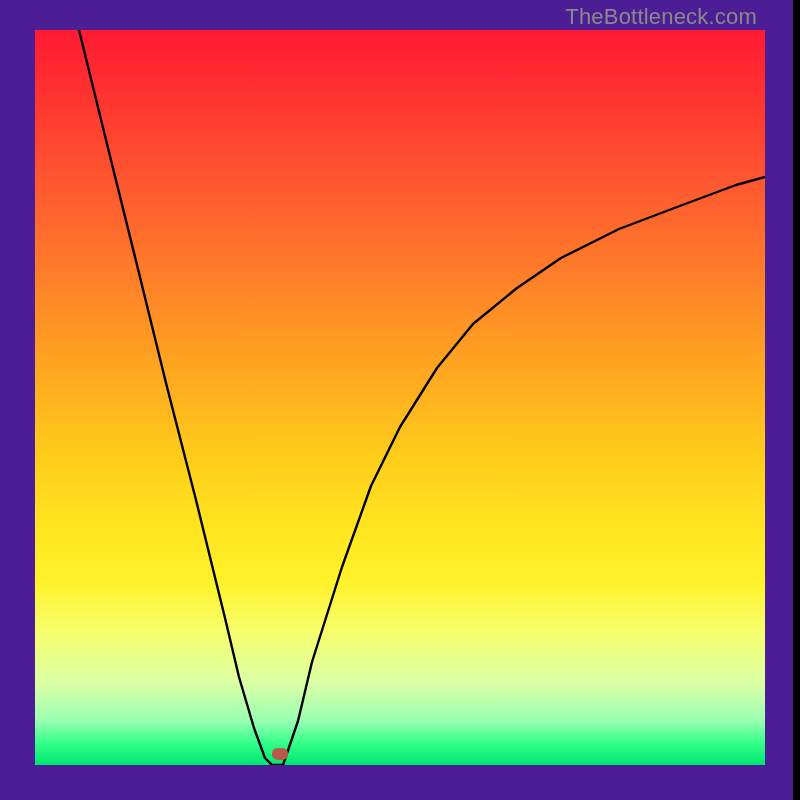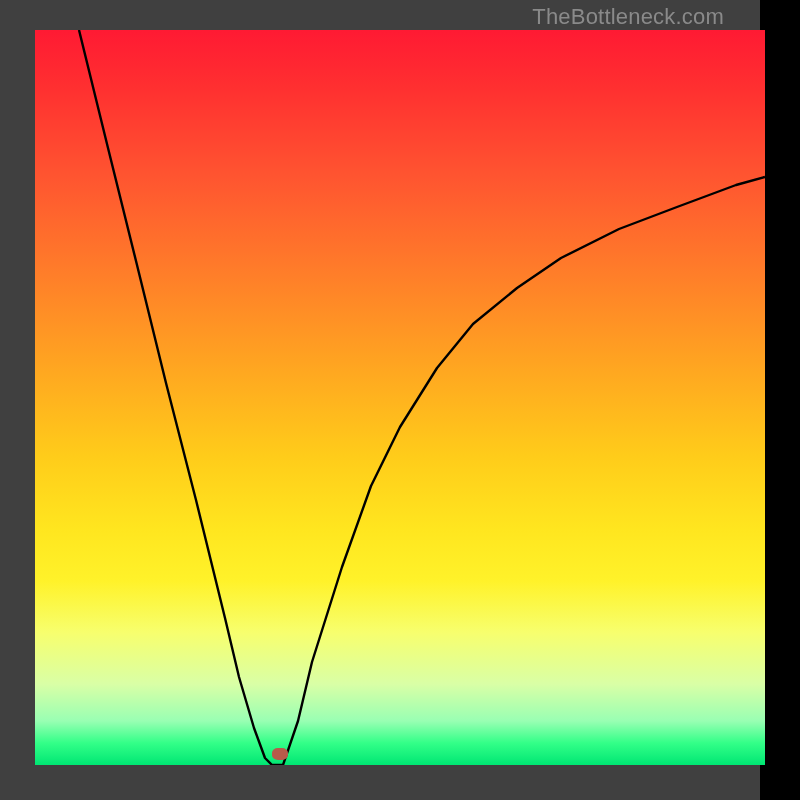--- a/index.html
+++ b/index.html
@@ -10,21 +10,22 @@
     background: #000;
     overflow: hidden;
     font-family: Arial, Helvetica, sans-serif;
   }
   .frame {
     position: absolute;
     left: 0;
     top: 0;
     width: 760px;
     height: 800px;
-    background: #404040;
+    background: #4c1d95;
+    padding-left: 33px;
   }
   .plot {
     position: absolute;
     left: 35px;
     top: 30px;
     width: 730px;
     height: 735px;
     
     background: linear-gradient(to bottom,
       #ff1a33 0%,

